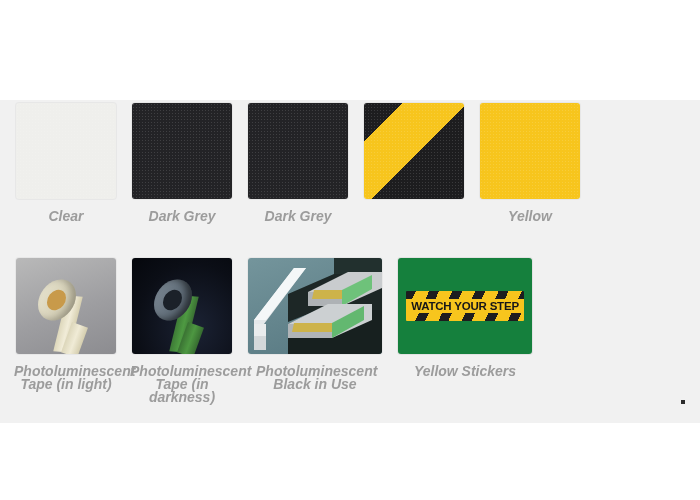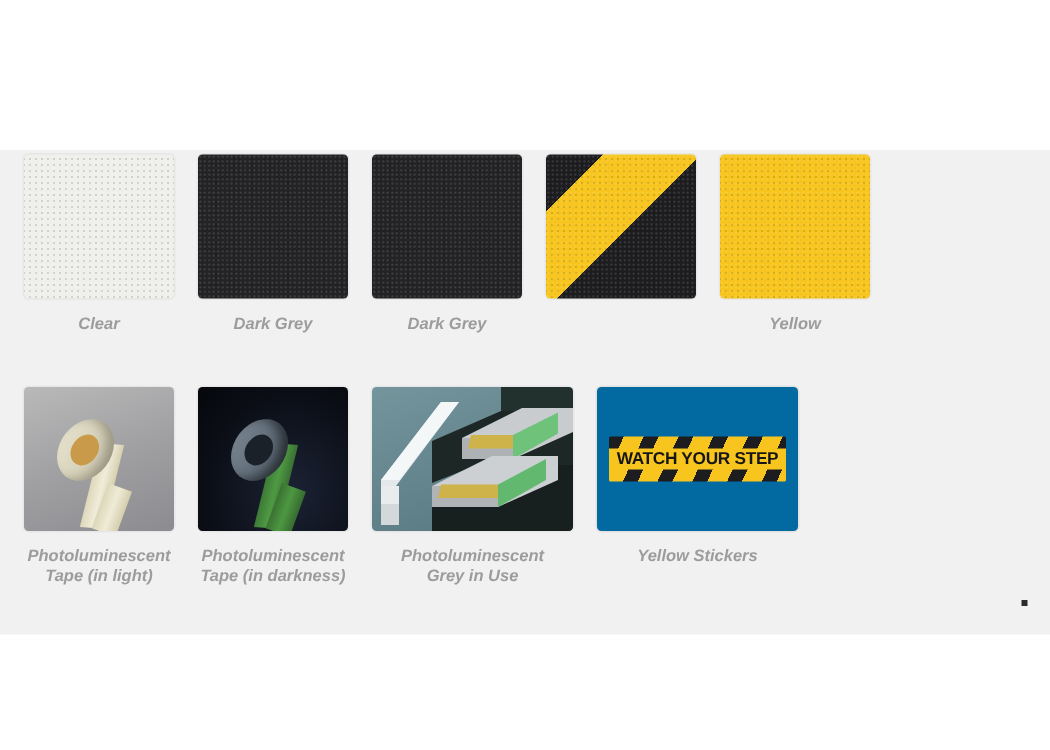--- a/index.html
+++ b/index.html
@@ -133,21 +133,21 @@
   .lt .roll-core  { background: #c89a4a; }
   .lt .roll-strip { background: linear-gradient(90deg,#ddd7bb,#f1ecd8,#d6cfb0); }
   .lt .roll-strip2{ background: linear-gradient(90deg,#dcd6ba,#f0ebd6,#d4cdae); }
 
   
   .stairs-tile { background: linear-gradient(160deg,#74959c 0%, #55767f 100%); }
   .stairs-tile svg { display: block; width: 100%; height: 100%; }
 
   
   .stickers-tile {
-    background: #0369a1;
+    background: #15803d;
     display: flex;
     flex-direction: column;
     justify-content: center;
     align-items: center;
     gap: 7px;
     box-shadow: 0 0 0 1px #e2e2e2;
   }
   .sticker {
     position: relative;
     width: 118px;
@@ -179,21 +179,21 @@
   }
   .sticker-watch .sticker-text  { font-size: 11.5px; }
   .sticker-caution .sticker-text{ font-size: 15px; letter-spacing: 0.2px; }
 
   
   .caption {
     margin-top: 11px;
     font-family: "Liberation Sans", sans-serif;
     font-style: italic;
     font-weight: bold;
-    font-size: 11px;
+    font-size: 14px;
     line-height: 13px;
     color: #9c9c9c;
     text-align: center;
     width: 118px;
   }
   .caption.narrow { width: 104px; }
 
   
   .stray-dot {
     position: absolute;
@@ -285,21 +285,21 @@
 
             <polygon points="44,74 84,74 84,65 46,65" fill="#cdb34a"></polygon>
             <polygon points="84,65 84,80 116,62 116,48" fill="#63b870"></polygon>
 
             <polygon points="6,78 6,62 46,10 58,10 16,66 16,82" fill="#e4e8ea"></polygon>
             <polygon points="6,62 18,62 58,10 46,10" fill="#f4f7f8"></polygon>
             <polygon points="6,78 6,92 18,92 18,78" fill="#d3d8da"></polygon>
             <polygon points="6,78 18,78 18,66 6,66" fill="#e9eced"></polygon>
           </svg>
         </div>
-        <div class="caption">Photoluminescent Grey in Use</div>
+        <div class="caption">Photoluminescent Black in Use</div>
       </div>
 
       <div class="swatch-cell wide">
         <div class="tile wide stickers-tile">
           <div class="sticker sticker-watch">
             <div class="sticker-band"></div>
             <span class="sticker-text">WATCH YOUR STEP</span>
           </div>
         </div>
         <div class="caption">Yellow Stickers</div>

